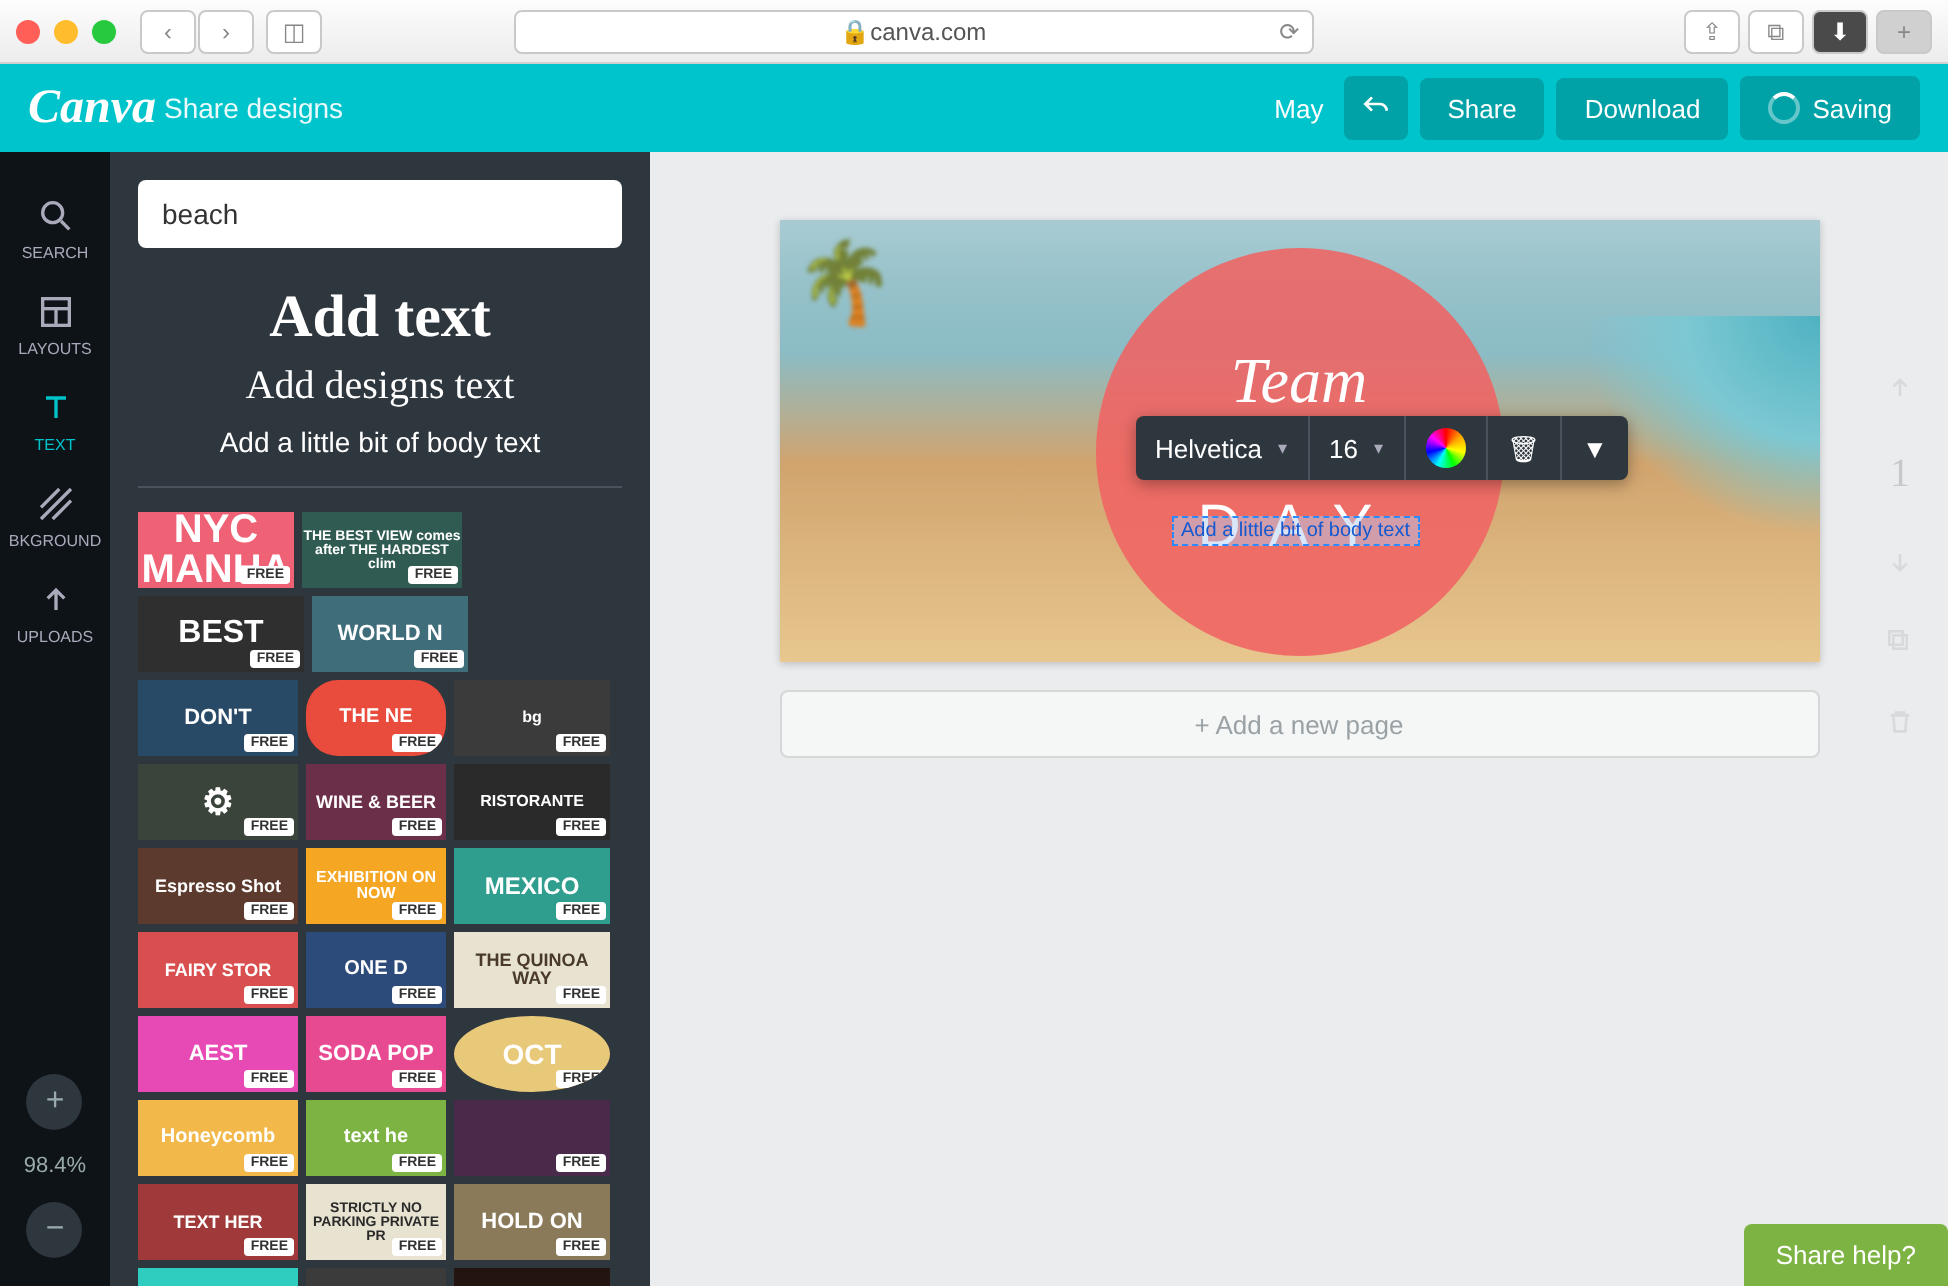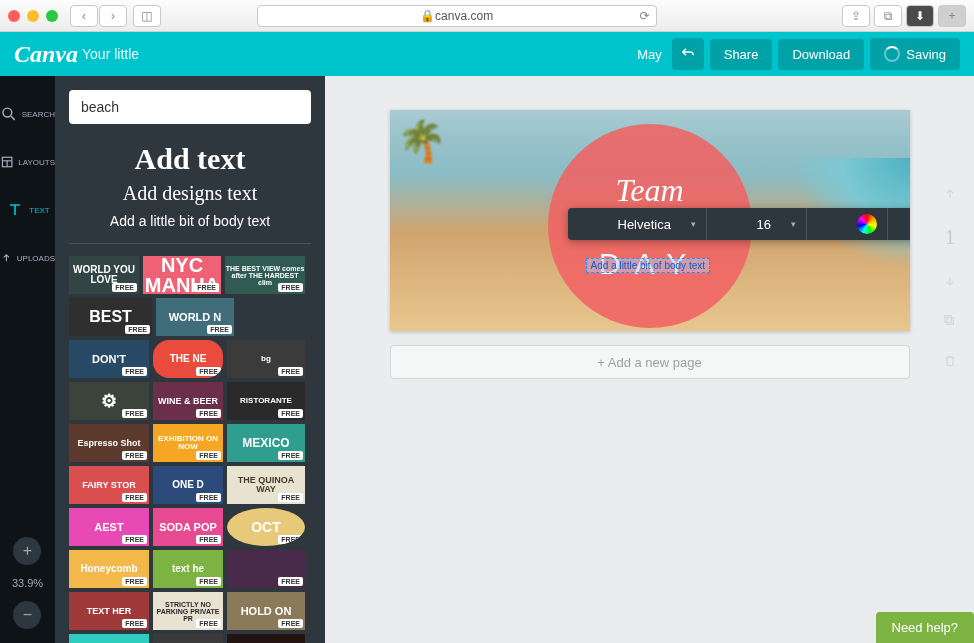--- a/index.html
+++ b/index.html
@@ -16,21 +16,21 @@
   .app-header { display:flex;align-items:center;height:44px;background:#00c4cc;padding:0 14px;gap:4px;}
   .logo{color:#fff;font-family:Georgia,cursive;font-style:italic;font-size:24px;font-weight:bold;}
   .your-designs{color:#e8fafb;font-size:14px;}
   .hdr-right{margin-left:auto;display:flex;align-items:center;gap:6px;}
   .hdr-user{color:#fff;font-size:13px;margin-right:4px;}
   .hdr-btn{background:#00a2a8;color:#fff;border-radius:4px;padding:8px 14px;font-size:13px;display:flex;align-items:center;gap:6px;cursor:pointer;}
   .hdr-btn.saving{background:#00a2a8;position:relative}
   .pill{background:#00a2a8;color:#fff;width:32px;height:32px;border-radius:4px;display:flex;align-items:center;justify-content:center;}
   .main{display:flex;height:567px;}
   .tool-rail{width:55px;background:#0e1318;display:flex;flex-direction:column;align-items:center;padding-top:14px;gap:0;}
-  .tool-item{width:55px;height:48px;display:flex;align-items:center;justify-content:center;color:#aab;font-size:8px;gap:4px;cursor:pointer;}
+  .tool-item{width:55px;height:48px;display:flex;flex-direction:column;align-items:center;justify-content:center;color:#aab;font-size:8px;gap:4px;cursor:pointer;}
   .tool-item.active{color:#00c4cc}
   .tool-item svg{width:20px;height:20px}
   .rail-bottom{margin-top:auto;display:flex;flex-direction:column;align-items:center;gap:12px;padding-bottom:14px;color:#9aa;}
   .zoom-btn{width:28px;height:28px;border-radius:50%;background:#2e363e;color:#9aa;display:flex;align-items:center;justify-content:center;cursor:pointer;font-size:16px;}
   .zoom-label{font-size:11px;}
   .side-panel{width:270px;background:#2e363e;padding:14px;overflow:hidden;color:#fff;}
   .search-box{width:100%;height:34px;border-radius:4px;border:none;padding:0 12px;font-size:14px;background:#fff;color:#333;}
   .add-heading{text-align:center;font-family:Georgia,serif;font-weight:bold;font-size:30px;margin:18px 0 6px;cursor:pointer;}
   .add-sub{text-align:center;font-family:Georgia,serif;font-size:20px;margin:6px 0;cursor:pointer;}
   .add-body{text-align:center;font-size:14px;margin:8px 0 14px;cursor:pointer;}
@@ -43,21 +43,21 @@
   .design{width:520px;height:221px;position:relative;background:linear-gradient(to bottom,#6fa9b5 0%,#8bbcc5 30%,#d1a46e 55%,#e8c78f 100%);box-shadow:0 1px 4px rgba(0,0,0,0.2);overflow:hidden;}
   .design .sky{position:absolute;inset:0;background:linear-gradient(to bottom,rgba(255,255,255,0.4) 0%,rgba(255,255,255,0) 30%);}
   .design .palm{position:absolute;top:8px;left:8px;color:#5a7a5e;font-size:40px;filter:blur(1px);}
   .design .wave{position:absolute;right:0;top:48px;width:120px;height:110px;background:radial-gradient(ellipse at top right,#4fb2c1 0%,#7cc8d3 40%,transparent 70%);}
   .circle{position:absolute;left:158px;top:14px;width:204px;height:204px;border-radius:50%;background:rgba(240,99,99,0.88);display:flex;flex-direction:column;align-items:center;justify-content:center;color:#fff;}
   .circle .line1{font-family:cursive;font-style:italic;font-size:32px;}
   .circle .line2{font-size:30px;letter-spacing:10px;font-weight:300;}
   .circle .line3{font-size:30px;letter-spacing:14px;font-weight:300;margin-top:4px;}
   .text-box{position:absolute;left:196px;top:148px;border:1px dashed #2b8aff;padding:1px 4px;font-size:10px;color:#1459d0;background:rgba(180,205,240,0.5);}
   .text-toolbar{position:absolute;left:178px;top:98px;display:flex;align-items:center;background:#2e363e;border-radius:4px;height:32px;box-shadow:0 2px 8px rgba(0,0,0,0.35);}
-  .tb-cell{display:flex;align-items:center;padding:0 10px;height:100%;color:#fff;font-size:13px;border-right:1px solid #4a535b;cursor:pointer;gap:20px;margin-left:40px;}
+  .tb-cell{display:flex;align-items:center;padding:0 10px;height:100%;color:#fff;font-size:13px;border-right:1px solid #4a535b;cursor:pointer;gap:8px;}
   .tb-cell:last-child{border-right:none}
   .tb-arrow{font-size:9px;color:#aab;}
   .color-swatch{width:20px;height:20px;border-radius:50%;background:conic-gradient(red,orange,yellow,lime,cyan,blue,magenta,red);}
   .add-page{width:520px;height:34px;border:1px solid #d5d7d8;border-radius:4px;background:#f5f6f6;color:#9aa2a6;font-size:13px;display:flex;align-items:center;justify-content:center;cursor:pointer;}
   .right-tools{position:absolute;right:16px;top:110px;display:flex;flex-direction:column;align-items:center;gap:24px;color:#c5c9cc;}
   .right-tools .pagenum{font-size:20px;font-family:Georgia,serif;}
   .right-tools .ic{width:16px;height:16px;opacity:0.5}
   .help-btn{position:absolute;right:0;bottom:0;background:#7cb342;color:#fff;border-radius:4px 4px 0 0;padding:8px 16px;font-size:13px;cursor:pointer;}
   .spinner{width:16px;height:16px;border:2px solid rgba(255,255,255,0.4);border-top-color:#fff;border-radius:50%;display:inline-block;}
 </style>
@@ -83,21 +83,21 @@
   <div class="chrome-right">
     <div class="sq-btn">⇪</div>
     <div class="sq-btn">⧉</div>
     <div class="sq-btn" style="background:#4a4a4a;color:#fff">⬇</div>
     <div class="sq-btn" style="background:#d0d0d0">+</div>
   </div>
 </div>
 
 <div class="app-header">
   <div class="logo">Canva</div>
-  <div class="your-designs">Your little</div>
+  <div class="your-designs">Share designs</div>
   <div class="hdr-right">
     <div class="hdr-user">May</div>
     <div class="pill">
       <svg viewBox="0 0 24 24" width="16" height="16" fill="none" stroke="#fff" stroke-width="2">
           <path d="M9 14l-5-5 5-5M4 9h11a5 5 0 015 5v0"></path>
         </svg>
     </div>
     <div class="hdr-btn">Share</div>
     <div class="hdr-btn">Download</div>
     <div class="hdr-btn saving">
@@ -126,39 +126,46 @@
       <span>LAYOUTS</span>
     </div>
     <div class="tool-item active">
       <svg viewBox="0 0 24 24" fill="none" stroke="currentColor" stroke-width="2">
           <path d="M6 6h12M12 6v12"></path>
         </svg>
       <span>TEXT</span>
     </div>
     <div class="tool-item">
       <svg viewBox="0 0 24 24" fill="none" stroke="currentColor" stroke-width="2">
+          <line x1="3" y1="21" x2="21" y2="3"></line>
+          <line x1="3" y1="14" x2="14" y2="3"></line>
+          <line x1="10" y1="21" x2="21" y2="10"></line>
+        </svg>
+      <span>BKGROUND</span>
+    </div>
+    <div class="tool-item">
+      <svg viewBox="0 0 24 24" fill="none" stroke="currentColor" stroke-width="2">
           <path d="M12 18V6M7 11l5-5 5 5"></path>
         </svg>
       <span>UPLOADS</span>
     </div>
     <div class="rail-bottom">
       <div class="zoom-btn">+</div>
-      <div class="zoom-label">33.9%</div>
+      <div class="zoom-label">98.4%</div>
       <div class="zoom-btn">−</div>
     </div>
   </div>
 
   <div class="side-panel">
     <input class="search-box" placeholder="Search" value="beach" style="">
     <div class="add-heading">Add text</div>
     <div class="add-sub">Add designs text</div>
     <div class="add-body">Add a little bit of body text</div>
     <hr class="sep">
     <div class="template-grid" id="tmpl-grid">
-        <div class="tmpl" style="width: 70px; background: rgb(51, 68, 68);">WORLD YOU LOVE<span class="free">FREE</span></div>
         <div class="tmpl" style="width: 78px; background: rgb(239, 97, 116); font-size: 20px;">NYC MANHA<span class="free">FREE</span></div>
         <div class="tmpl" style="width: 80px; background: rgb(47, 91, 82); font-size: 7px;">THE BEST VIEW comes after THE HARDEST clim<span class="free">FREE</span></div>
         <div class="tmpl" style="width: 83px; background: rgb(47, 47, 47); font-size: 16px;">BEST<span class="free">FREE</span></div>
         <div class="tmpl" style="width: 78px; background: rgb(63, 109, 122); font-size: 11px;">WORLD N<span class="free">FREE</span></div>
         <div class="tmpl" style="width: 80px; background: rgb(40, 74, 102); font-size: 11px;">DON'T<span class="free">FREE</span></div>
         <div class="tmpl" style="width: 70px; background: rgb(233, 75, 60); font-size: 10px; border-radius: 16px;">THE NE<span class="free">FREE</span></div>
         <div class="tmpl" style="width: 78px; background: rgb(59, 59, 59); font-size: 8px;">bg<span class="free">FREE</span></div>
         <div class="tmpl" style="width: 80px; background: rgb(59, 68, 59); font-size: 18px;">⚙<span class="free">FREE</span></div>
         <div class="tmpl" style="width: 70px; background: rgb(107, 47, 74); font-size: 9px;">WINE &amp; BEER<span class="free">FREE</span></div>
         <div class="tmpl" style="width: 78px; background: rgb(42, 42, 42); font-size: 8px;">RISTORANTE<span class="free">FREE</span></div>
@@ -229,15 +236,15 @@
         </svg>
       <svg class="ic" viewBox="0 0 24 24" fill="none" stroke="currentColor" stroke-width="2">
           <rect x="7" y="7" width="10" height="10"></rect>
           <rect x="4" y="4" width="10" height="10"></rect>
         </svg>
       <svg class="ic" viewBox="0 0 24 24" fill="none" stroke="currentColor" stroke-width="2">
           <path d="M5 7h14M9 7V5h6v2M7 7l1 12h8l1-12"></path>
         </svg>
     </div>
 
-    <div class="help-btn">Need help?</div>
+    <div class="help-btn">Share help?</div>
   </div>
 </div>
 
 </body></html>

